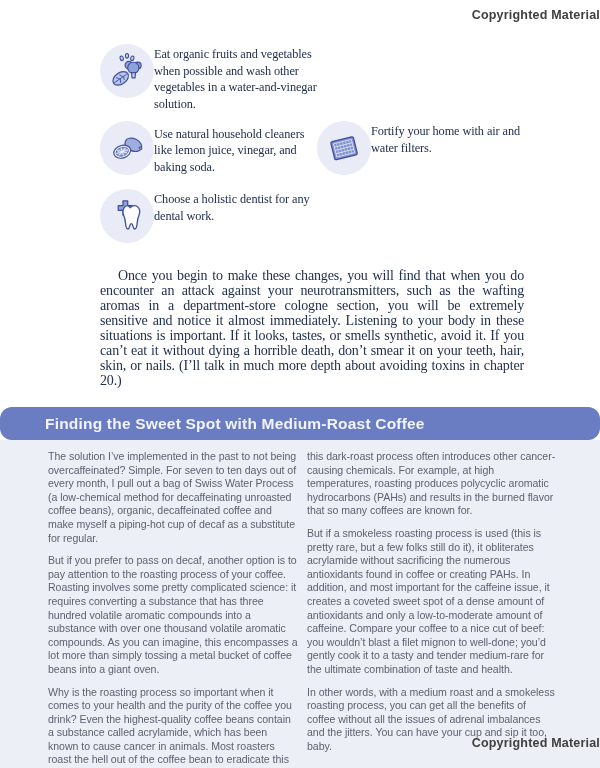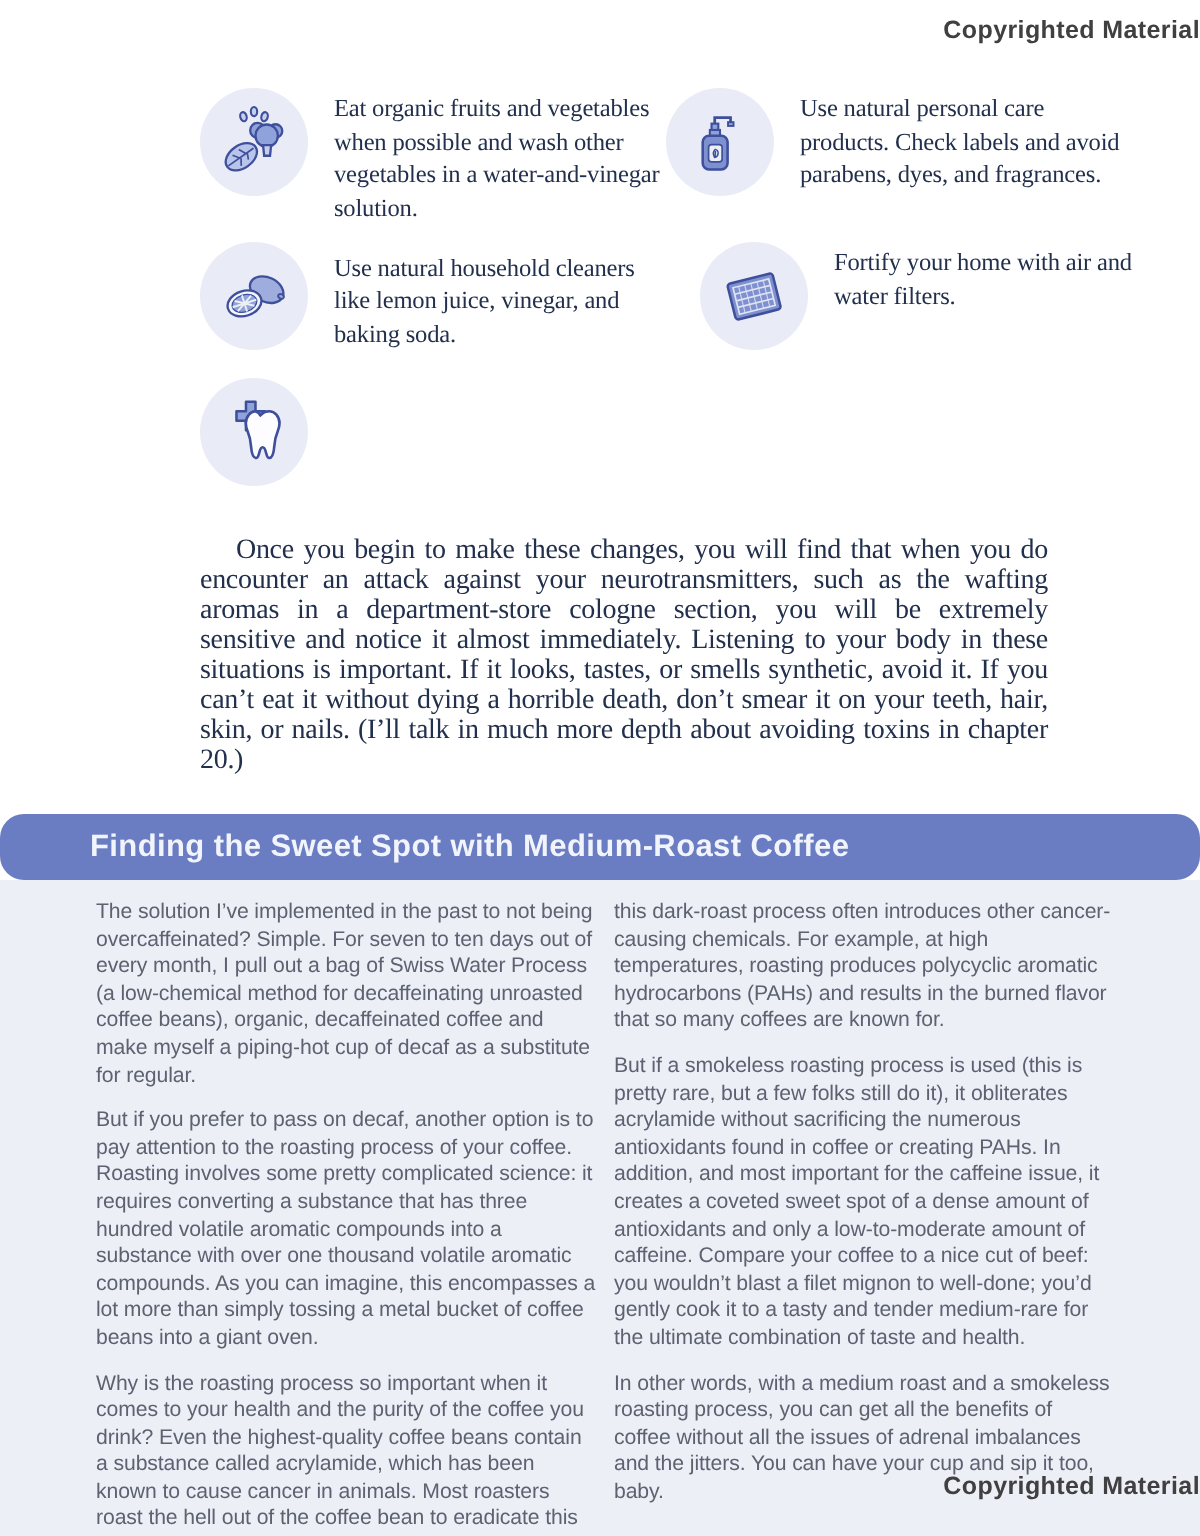--- a/index.html
+++ b/index.html
@@ -9,26 +9,26 @@
   }
   .copyright {
     position:absolute; left:0; width:600px; text-align:right;
     font-family:"Liberation Sans", sans-serif; font-weight:bold;
     font-size:12.5px; color:#404040; letter-spacing:0.2px;
   }
   .copyright.top { top:8px; }
   .copyright.bottom { top:736px; }
 
   .tip {
-    position:absolute; display:flex; align-items:flex-start; gap:13px; width:232px;
+    position:absolute; display:flex; align-items:flex-start; width:232px;
   }
   .tip-1 { left:100px; top:44px; }
   .tip-2 { left:333px; top:44px; }
   .tip-3 { left:100px; top:121px;align-items:flex-end; }
-  .tip-4 { left:350px; top:121px;justify-content:flex-end; }
+  .tip-4 { left:317px; top:121px; }
   .tip-5 { left:100px; top:189px; }
   .tip .circle {
     flex:0 0 54px; width:54px; height:54px; border-radius:50%;
     background:#e9ebf7; display:flex; align-items:center; justify-content:center;
   }
   .tip .tip-text {
     width:168px; font-size:12.3px; line-height:16.5px; color:#22304d;
     padding-top:2px; letter-spacing:-0.1px;
   }
 
@@ -85,34 +85,20 @@
         </g>
         <g transform="rotate(-35 12 25)">
           <ellipse cx="12" cy="25" rx="8.2" ry="5.4" fill="#b9c4ea" stroke="#3e4f9c" stroke-width="1.1"></ellipse>
           <path d="M4.5 25 H19 M9 22 l2 3 M13 21.5 l1.6 3.4 M9.5 28.5 l2-3 M14 28 l1.4-3" stroke="#3e4f9c" stroke-width="0.8" fill="none"></path>
         </g>
       </svg>
     </div>
     <div class="tip-text">Eat organic fruits and vegetables when possible and wash other vegetables in a water-and-vinegar solution.</div>
   </div>
 
-  <div class="tip tip-2">
-    <div class="circle">
-      <svg width="38" height="38" viewBox="0 0 36 36">
-        <path d="M15.5 9.5 V6.5 H23 V9" fill="none" stroke="#3e4f9c" stroke-width="1.3"></path>
-        <rect x="21.8" y="8.6" width="2.6" height="1.8" fill="#8fa2d9" stroke="#3e4f9c" stroke-width="0.9"></rect>
-        <rect x="14" y="9.3" width="3.2" height="3.2" fill="#8fa2d9" stroke="#3e4f9c" stroke-width="1"></rect>
-        <rect x="13.2" y="12.3" width="4.8" height="3" fill="#8fa2d9" stroke="#3e4f9c" stroke-width="1"></rect>
-        <rect x="9.8" y="15" width="11.8" height="16" rx="3" fill="#7e90cf" stroke="#3e4f9c" stroke-width="1.2"></rect>
-        <rect x="12.6" y="19.2" width="6.4" height="8.2" rx="1.4" fill="#edeff7" stroke="#3e4f9c" stroke-width="0.8"></rect>
-        <path d="M15.8 21.5 c2 .6 1.6 3.4 -.4 3.8 c-.8 -1.6 -.6 -3 .4 -3.8 z M15.6 25.6 l.3-3.4" fill="none" stroke="#3e4f9c" stroke-width="0.7"></path>
-      </svg>
-    </div>
-    <div class="tip-text">Use natural personal care products. Check labels and avoid parabens, dyes, and fragrances.</div>
-  </div>
 
   <div class="tip tip-3">
     <div class="circle">
       <svg width="38" height="38" viewBox="0 0 36 36">
         <g transform="rotate(25 24 15)">
           <ellipse cx="24" cy="15" rx="8.3" ry="5.8" fill="#9fadde" stroke="#3e4f9c" stroke-width="1.1"></ellipse>
           <ellipse cx="31.5" cy="15" rx="1.4" ry="1" fill="#9fadde" stroke="#3e4f9c" stroke-width="0.9"></ellipse>
         </g>
         <g transform="rotate(-18 13.5 21.5)">
           <ellipse cx="13.5" cy="21.5" rx="8.2" ry="5.9" fill="#f4f5fb" stroke="#3e4f9c" stroke-width="1.1"></ellipse>
@@ -138,20 +124,21 @@
     <div class="tip-text">Fortify your home with air and water filters.</div>
   </div>
 
   <div class="tip tip-5">
     <div class="circle">
       <svg width="38" height="38" viewBox="0 0 36 36">
         <path d="M9.7 8.2 h4.5 v-4.5 h4.5 v4.5 h4.5 v4.5 h-4.5 v4.5 h-4.5 v-4.5 h-4.5 z" fill="#8fa2d9" stroke="#3e4f9c" stroke-width="1.2" stroke-linejoin="round"></path>
         <path d="M21 10.2 C22.8 7.8 26.6 7.4 28.6 9.8 C30.6 12.2 30.2 15.4 29.2 17.8 C28.2 20.1 27.8 22.3 27.6 24.8 C27.4 27.4 26.8 30.3 25.2 30.3 C23.4 30.3 24 25.2 22.1 25.2 C20.2 25.2 20.8 30.3 19 30.3 C17.4 30.3 16.8 27.4 16.6 24.8 C16.4 22.3 16 20.1 15 17.8 C14 15.4 13.6 12.2 15.6 9.8 C17.6 7.4 20 8 21 10.2 Z" fill="#fdfdff" stroke="#3e4f9c" stroke-width="1.25" stroke-linejoin="round"></path>
       </svg>
     </div>
+    <div class="tip-text">Choose a holistic dentist for any dental work.</div>
   </div>
 
   <div class="main-paragraph">Once you begin to make these changes, you will find that when you do encounter an attack against your neurotransmitters, such as the wafting aromas in a department-store cologne section, you will be extremely sensitive and notice it almost immediately. Listening to your body in these situations is important. If it looks, tastes, or smells synthetic, avoid it. If you can’t eat it without dying a horrible death, don’t smear it on your teeth, hair, skin, or nails. (I’ll talk in much more depth about avoiding toxins in chapter 20.)</div>
 
   <div class="section-bar">
     <div class="section-title">Finding the Sweet Spot with Medium-Roast Coffee</div>
   </div>
 
   <div class="coffee-box">
     <div class="coffee-col left">

